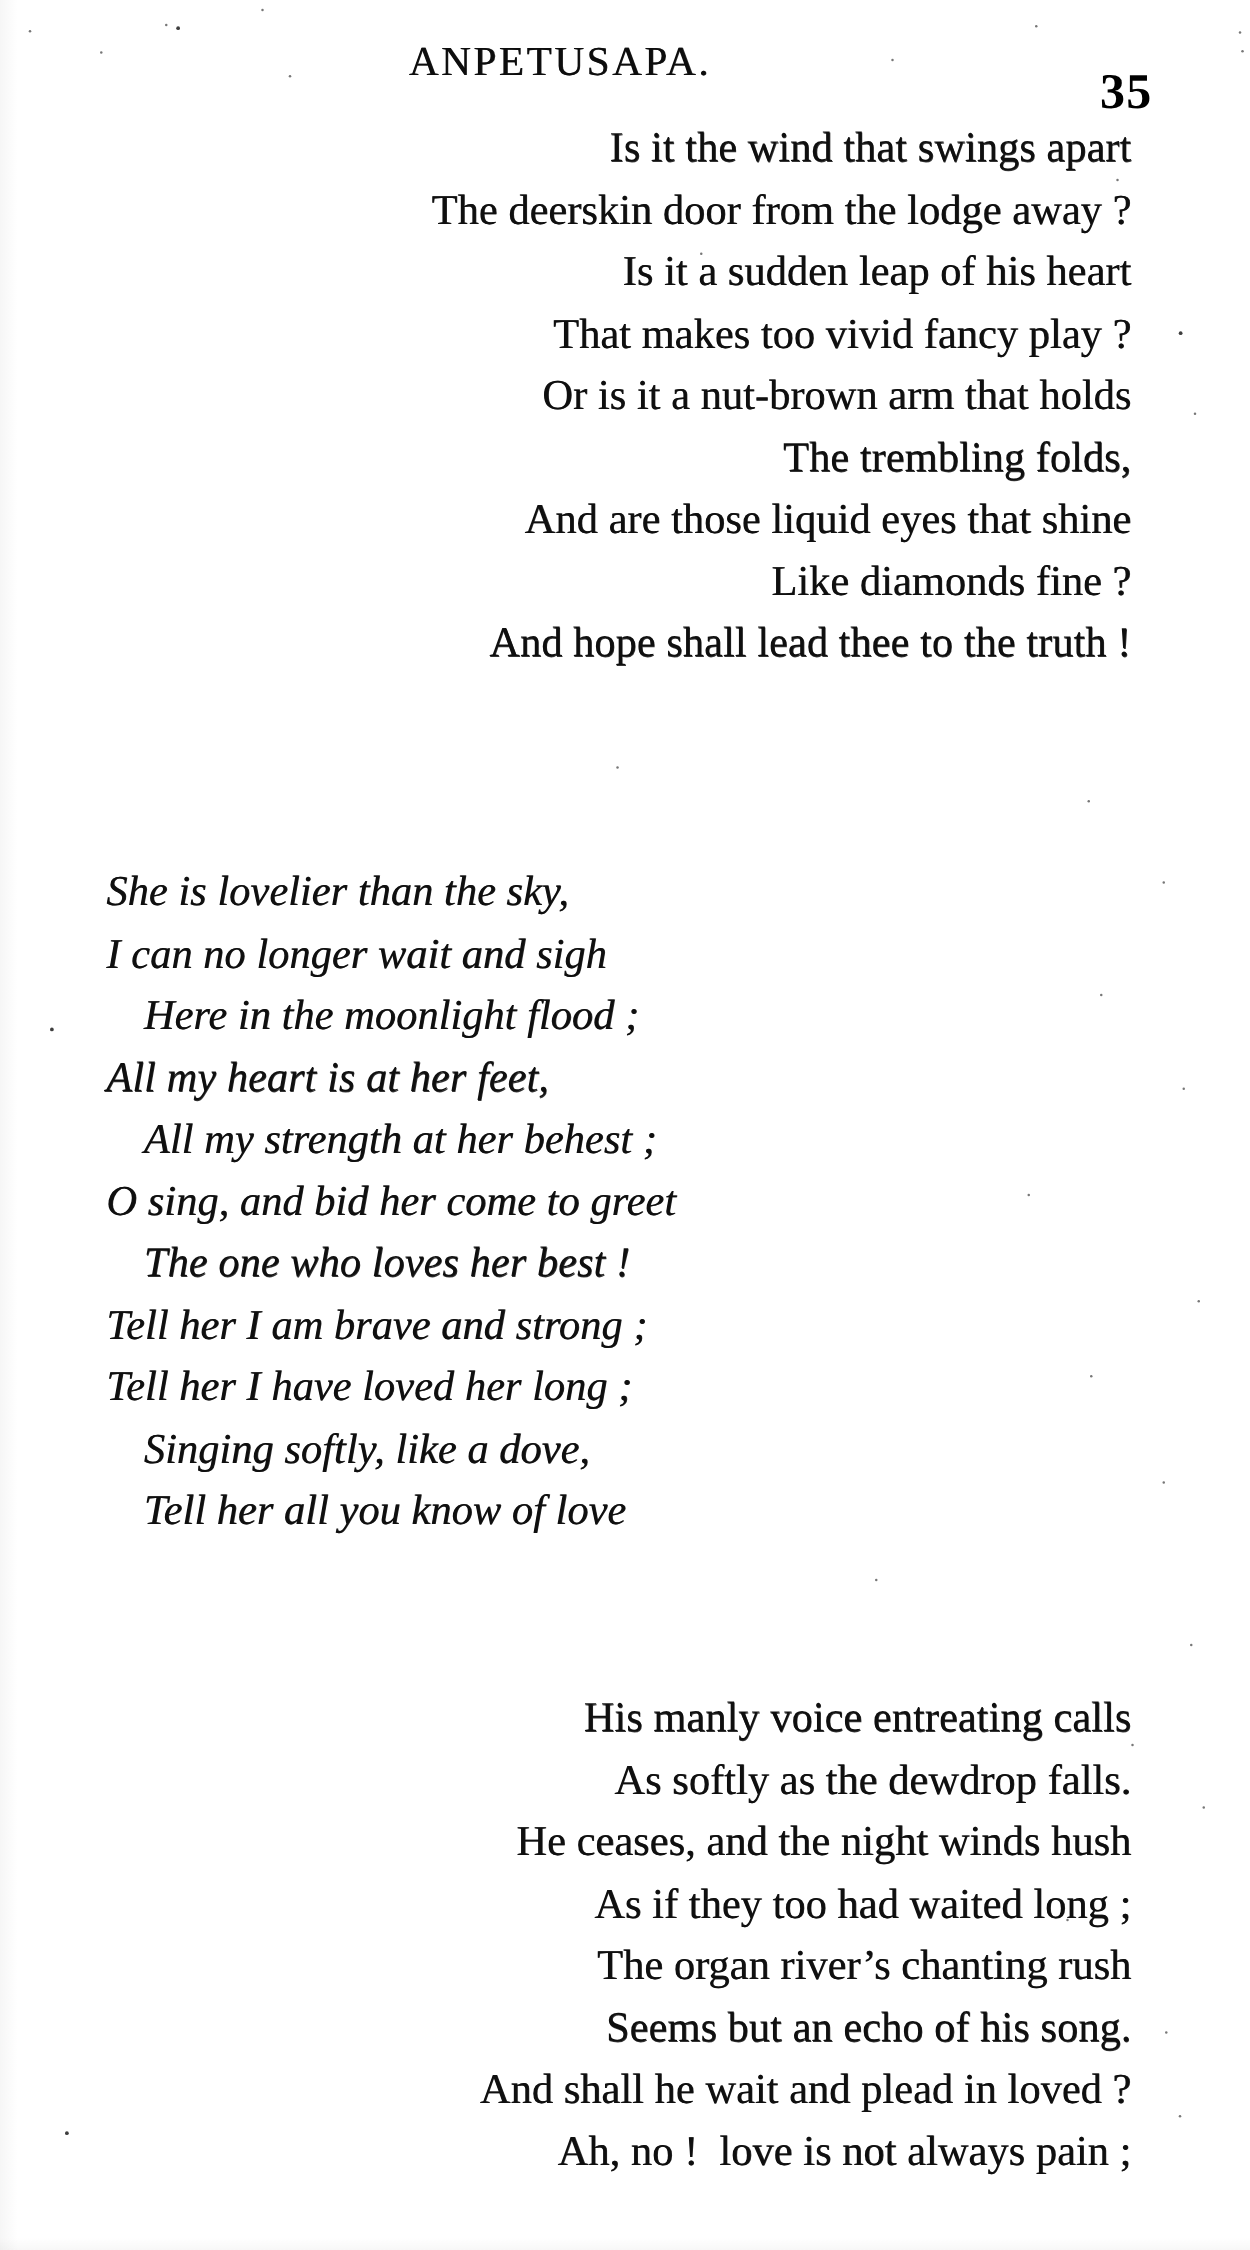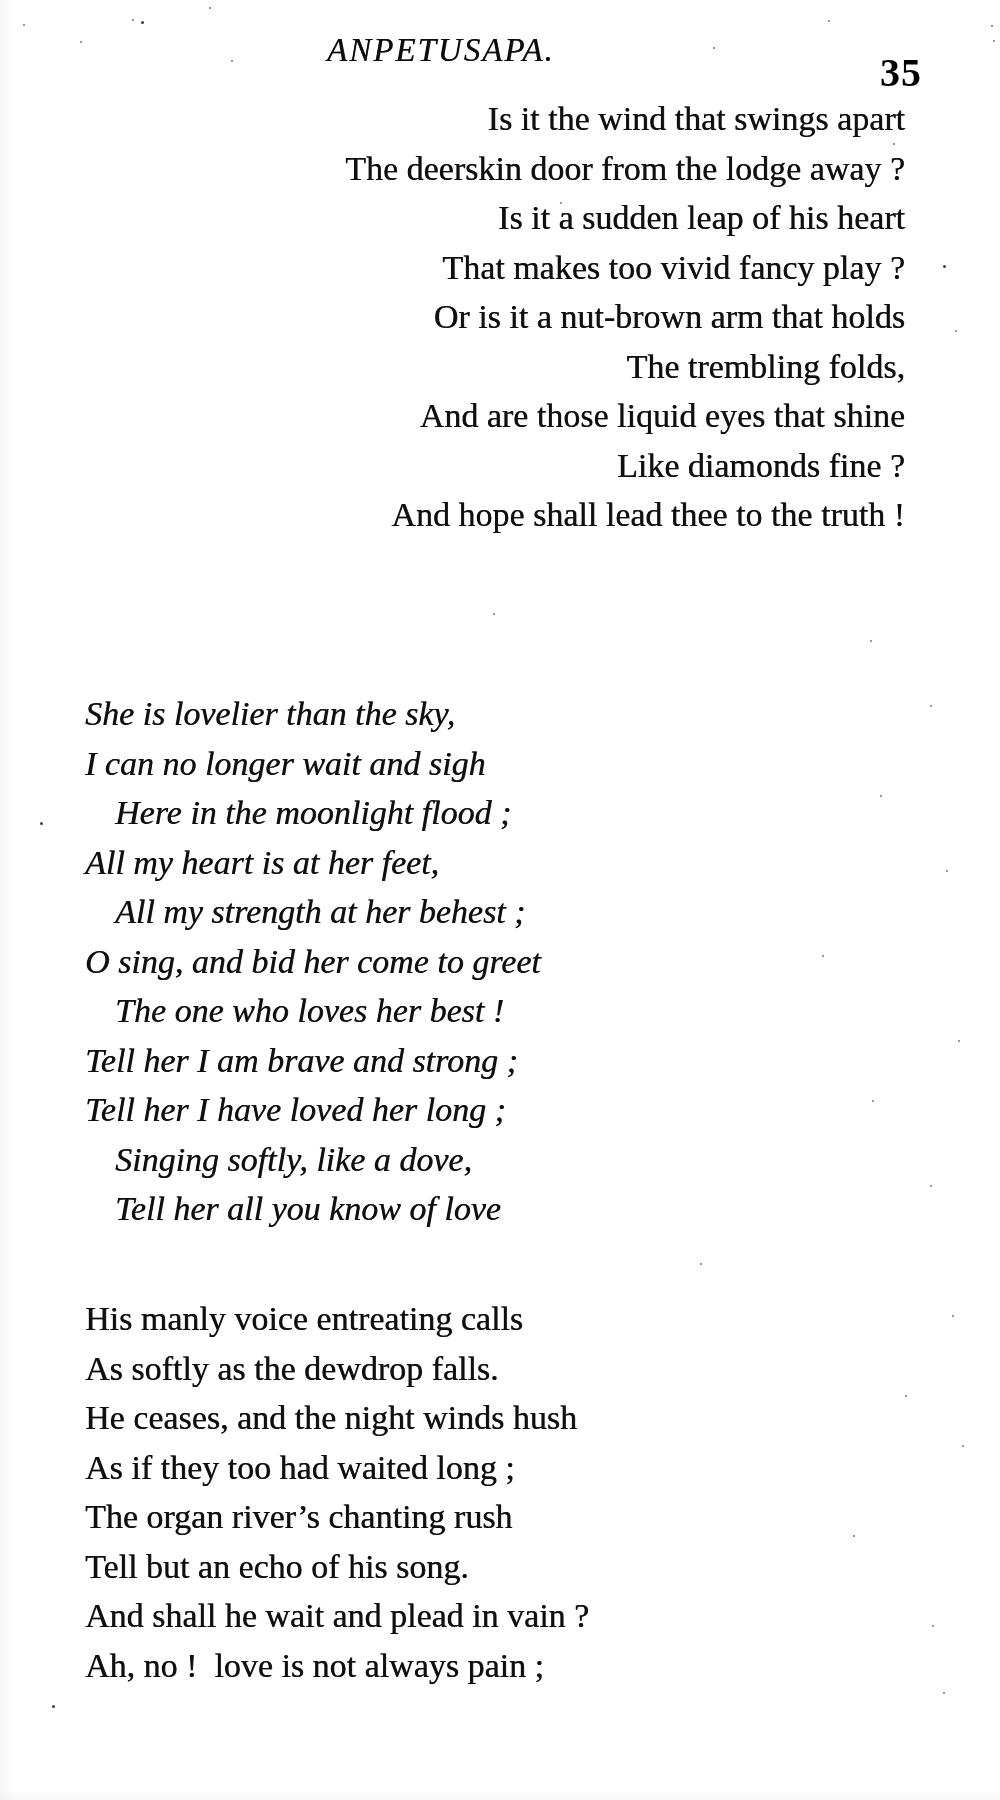--- a/index.html
+++ b/index.html
@@ -21,41 +21,40 @@
     background: linear-gradient(to right, rgba(0,0,0,0.035), rgba(0,0,0,0));
     pointer-events: none;
   }
   .edge-bottom {
     position: absolute; left: 0; bottom: 0; width: 100%; height: 10px;
     background: linear-gradient(to top, rgba(0,0,0,0.03), rgba(0,0,0,0));
     pointer-events: none;
   }
   .running-title {
     position: absolute; left: 327px; top: 32px;
-    font-style: italic;
     font-size: 33px;
     letter-spacing: 2px;
     color: #0d0d0d;
     text-shadow: 0.45px 0.3px 0 rgba(13,13,13,0.85);
     white-space: pre;
   }
   .page-number {
     position: absolute; left: 880px; top: 28px;
     font-size: 40px;
     font-weight: bold;
     color: #000000;
     letter-spacing: 1px;
     margin-top: 21px;
   }
   .stanza {
     position: absolute; left: 85px; width: 820px;
   }
   .stanza-1 { top: 94px; text-align: right; }
   .stanza-2 { top: 659px; font-style: italic; margin-top: 30px; }
-  .stanza-3 { top: 1294px; }
+  .stanza-3 { top: 1350px; text-align: right; }
   .line {
     font-size: 34px;
     line-height: 49.5px;
     white-space: pre;
     color: #0f0f0f;
     text-shadow: 0.45px 0.3px 0 rgba(15,15,15,0.85);
   }
   .line.indent { padding-left: 30px; }
   .speck {
     position: absolute;
@@ -99,22 +98,22 @@
       <div class="line">Tell her I have loved her long ;</div>
       <div class="line indent">Singing softly, like a dove,</div>
       <div class="line indent">Tell her all you know of love</div>
     </div>
   <div class="stanza stanza-3">
       <div class="line">His manly voice entreating calls</div>
       <div class="line">As softly as the dewdrop falls.</div>
       <div class="line">He ceases, and the night winds hush</div>
       <div class="line">As if they too had waited long ;</div>
       <div class="line">The organ river’s chanting rush</div>
-      <div class="line">Tell but an echo of his song.</div>
-      <div class="line">And shall he wait and plead in vain ?</div>
+      <div class="line">Seems but an echo of his song.</div>
+      <div class="line">And shall he wait and plead in loved ?</div>
       <div class="line">Ah, no !  love is not always pain ;</div>
     </div>
 
   <div class="speck small" style="left:209px; top:7px;"></div>
   <div class="speck small" style="left:132px; top:19px;"></div>
   <div class="speck" style="left:141px; top:21px;"></div>
   <div class="speck small" style="left:23px;  top:24px;"></div>
   <div class="speck small" style="left:80px;  top:41px;"></div>
   <div class="speck small" style="left:231px; top:60px;"></div>
   <div class="speck small" style="left:713px; top:47px;"></div>

